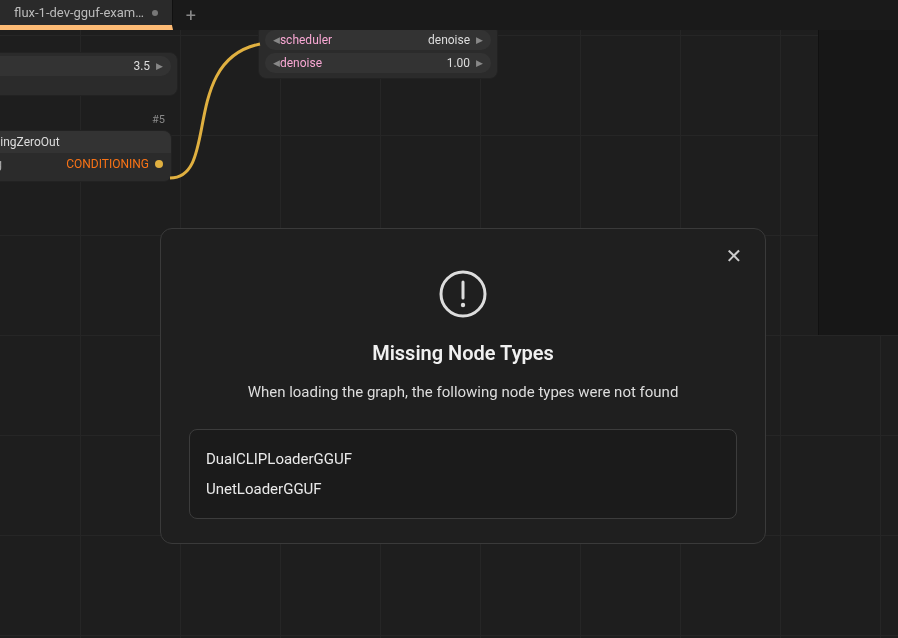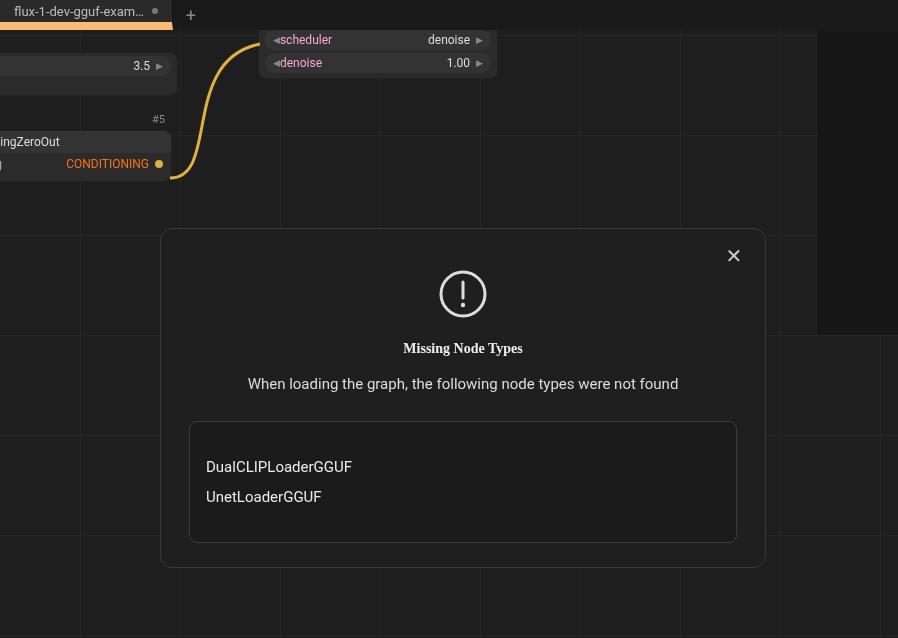--- a/index.html
+++ b/index.html
@@ -15,21 +15,21 @@
   }
   .tabs {
     position: absolute; top: 0; left: 0; right: 0; height: 30px;
     display: flex; align-items: stretch; background: #1a1a1a; z-index: 10;
   }
   .tab {
     display: flex; align-items: center; gap: 8px;
     padding: 0 14px; font-size: 13px; color: #bbb;
     border-right: 1px solid #111; cursor: pointer;
   }
-  .tab.active { background: #2a2a2a; border-bottom: 8px solid #fdba74; }
+  .tab.active { background: #2a2a2a; border-bottom: 5px solid #fdba74; }
   .tab .dot { width: 6px; height: 6px; border-radius: 50%; background: #777; }
   .tab-add {
     display: flex; align-items: center; justify-content: center;
     width: 36px; color: #888; font-size: 18px; cursor: pointer;
   }
 
   
   .node {
     position: absolute; background: #2b2b2b; border: 1px solid #222;
     border-radius: 8px; font-size: 12px; color: #aaa;
@@ -82,29 +82,28 @@
   .modal-close {
     position: absolute; top: 14px; right: 18px;
     width: 26px; height: 26px; display: flex; align-items: center; justify-content: center;
     color: #ccc; font-size: 20px; cursor: pointer; border-radius: 4px;
   }
   .alert-icon {
     width: 50px; height: 50px; margin: 12px auto 22px;
     display: flex; align-items: center; justify-content: center;
   }
   .modal-title {
-    text-align: center; font-size: 14px; font-weight: 600; color: #f0f0f0;
+    text-align: center; font-size: 20px; font-weight: 600; color: #f0f0f0;
     margin-bottom: 18px;
-    font-family: Liberation Serif, serif;
   }
   .modal-msg {
     text-align: center; font-size: 15px; color: #ddd; margin-bottom: 28px;
   }
   .missing-box {
-    border: 1px solid #3c3c3c; border-radius: 8px; padding: 30px 16px;
+    border: 1px solid #3c3c3c; border-radius: 8px; padding: 14px 16px;
     background: #1b1b1b;
   }
   .missing-box div {
     font-size: 15px; color: #eaeaea; padding: 6px 0;
   }
 </style>
 </head>
 <body>
 
 <div class="canvas-bg"></div>

